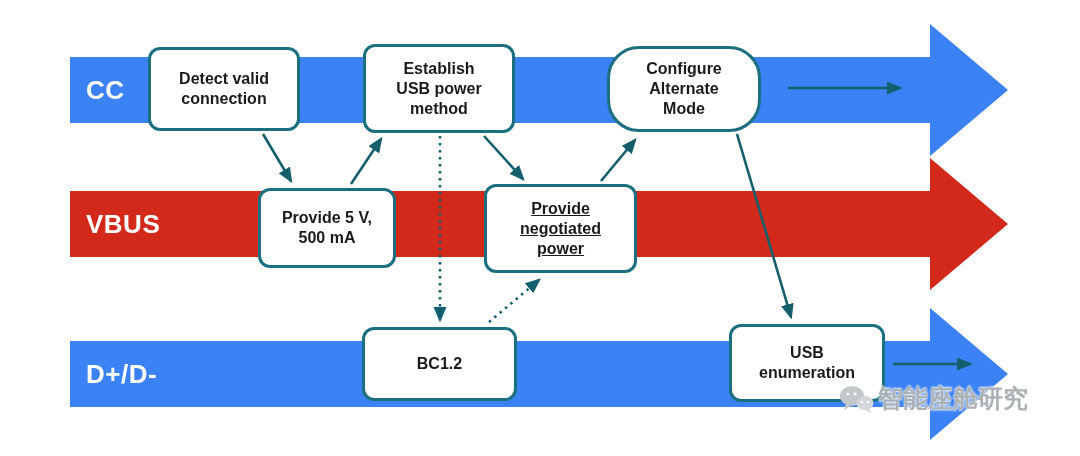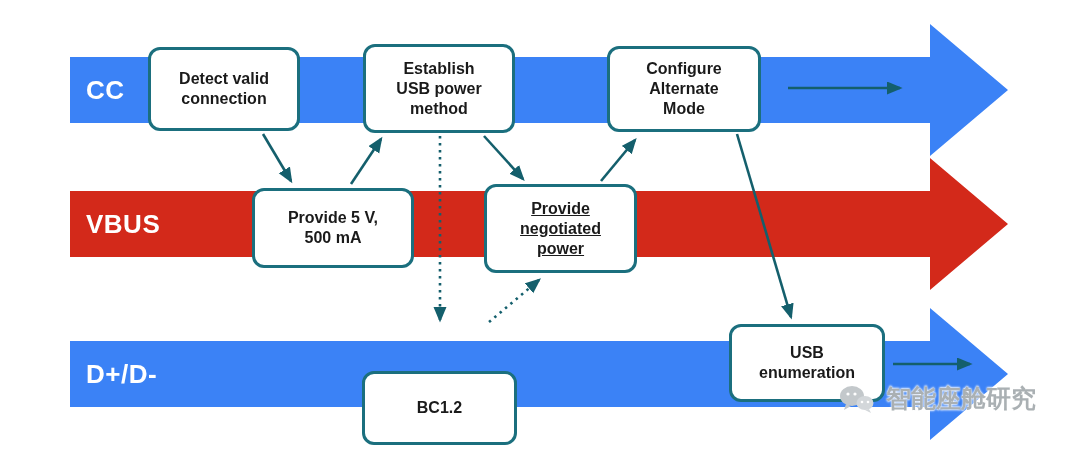--- a/index.html
+++ b/index.html
@@ -36,28 +36,28 @@
     border:3px solid #1b6f7e;
     border-radius:12px;
     display:flex;align-items:center;justify-content:center;
     text-align:center;
     padding:0 20px;box-sizing:border-box;
     color:#1a1a1a;font-size:16px;font-weight:bold;line-height:1.25;
   }
   .node-detect{left:148px;top:47px;width:152px;height:84px;text-align:center;}
   .node-establish{left:363px;top:44px;width:152px;height:89px;}
   .node-configure{left:607px;top:46px;width:154px;height:86px;}
-  .node-provide5v{left:252px;top:188px;width:162px;height:80px;}
+  .node-provide5v{left:258px;top:188px;width:138px;height:80px;}
   .node-negotiated{left:484px;top:184px;width:153px;height:89px;text-decoration:underline;}
   .node-bc12{left:362px;top:327px;width:155px;height:74px;}
   .node-usbenum{left:729px;top:324px;width:156px;height:78px;justify-content:center;}
   
   .watermark{
     position:absolute;left:838px;top:382px;z-index:5;
-    display:flex;align-items:center;gap:12px;
+    display:flex;align-items:center;gap:4px;
     color:#aab0b3;font-size:25px;font-weight:bold;
     text-shadow:0 1px 2px rgba(255,255,255,.95), 0 -1px 2px rgba(255,255,255,.95);
     white-space:nowrap;
   }
 </style>
 </head>
 <body>
 
 <div class="stage">
 
@@ -87,30 +87,30 @@
     <line class="edge" x1="788" y1="88" x2="900" y2="88" marker-end="url(#ah)" style="stroke: rgb(20, 95, 108);"></line>
     <line class="edge" x1="893" y1="364" x2="970" y2="364" marker-end="url(#ah)" style="stroke: rgb(20, 95, 108);"></line>
   </svg>
 
   <div class="node node-detect" style="border-color: rgb(27, 111, 126);">
     <span>Detect valid connection</span>
   </div>
   <div class="node node-establish" style="border-color: rgb(27, 111, 126);">
     <span>Establish USB power method</span>
   </div>
-  <div class="node node-configure" style="border-color: rgb(27, 111, 126);">
+  <div class="node node-configure" style="border-color: rgb(27, 111, 126); border-radius: 32px;">
     <span>Configure Alternate Mode</span>
   </div>
   <div class="node node-provide5v" style="border-color: rgb(27, 111, 126);">
     <span>Provide 5 V, 500 mA</span>
   </div>
   <div class="node node-negotiated" style="border-color: rgb(27, 111, 126);">
     <span>Provide negotiated power</span>
   </div>
-  <div class="node node-bc12" style="border-color: rgb(27, 111, 126); margin-top: 44px;">
+  <div class="node node-bc12" style="border-color: rgb(27, 111, 126);">
     <span>BC1.2</span>
   </div>
   <div class="node node-usbenum" style="border-color: rgb(27, 111, 126);">
     <span>USB enumeration</span>
   </div>
 
   <div class="watermark">
     <svg width="36" height="32" viewBox="0 0 36 32">
       <ellipse cx="14" cy="13" rx="12" ry="10" fill="#c3c8cb"></ellipse>
       <circle cx="10" cy="11" r="1.6" fill="#ffffff"></circle>

